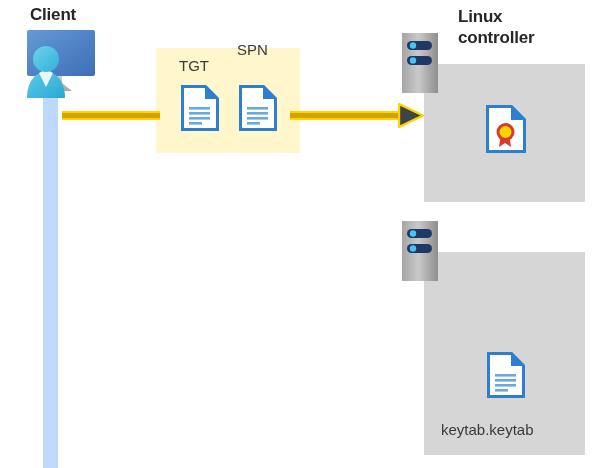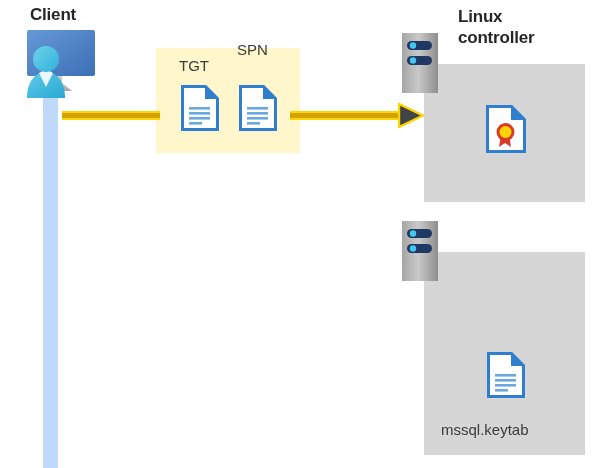--- a/index.html
+++ b/index.html
@@ -270,15 +270,15 @@
     <svg width="38" height="46" viewBox="0 0 38 46" xmlns="http://www.w3.org/2000/svg">
       <path d="M1.5 1.5 h23 l12 12 v31 h-35 z" fill="#ffffff" stroke="#2f7ed0" stroke-width="3"></path>
       <path d="M24 2 l12 12 h-12 z" fill="#2f7ed0"></path>
       <rect x="8" y="22" width="21" height="2.6" fill="#6aa9e0"></rect>
       <rect x="8" y="27" width="21" height="2.6" fill="#6aa9e0"></rect>
       <rect x="8" y="32" width="21" height="2.6" fill="#6aa9e0"></rect>
       <rect x="8" y="37" width="13" height="2.6" fill="#6aa9e0"></rect>
     </svg>
   </div>
 
-  <div class="plain-label" id="keytab-label">mssql.keytab</div>
+  <div class="plain-label" id="keytab-label">keytab.keytab</div>
 
 </div>
 
 </body></html>

